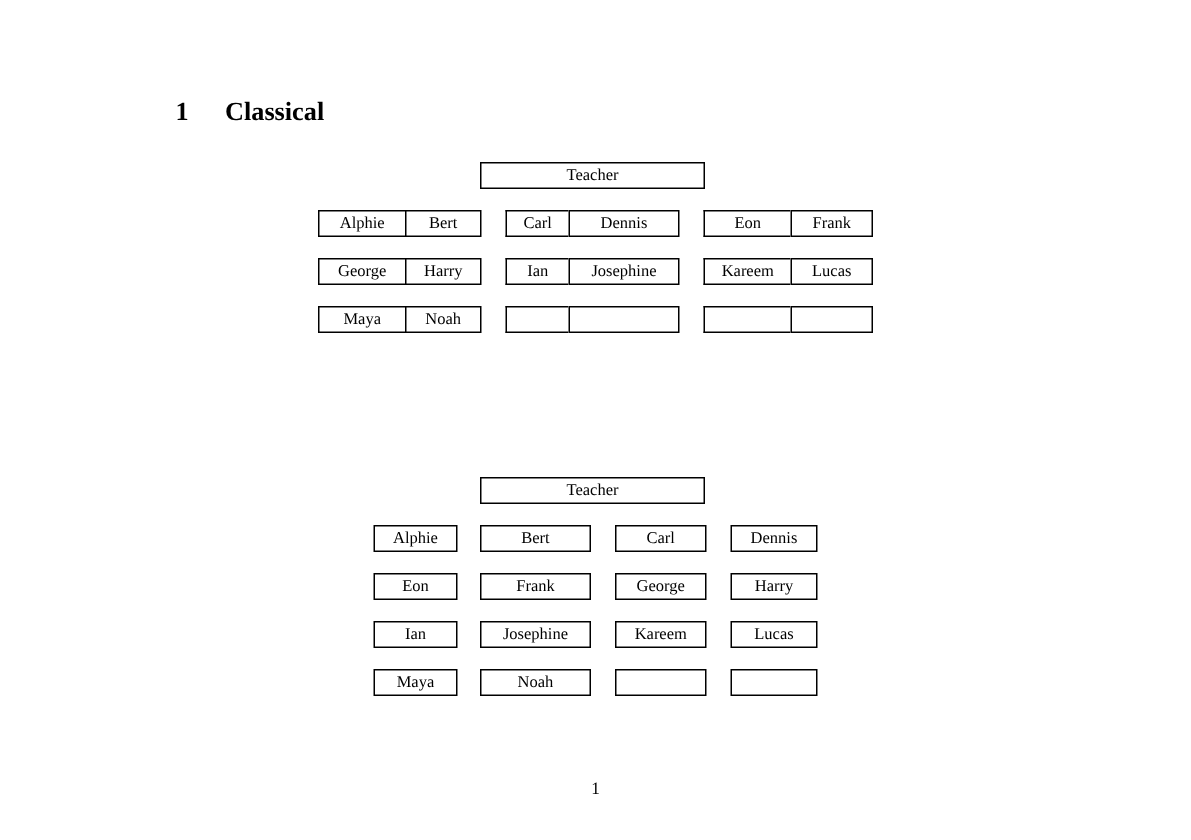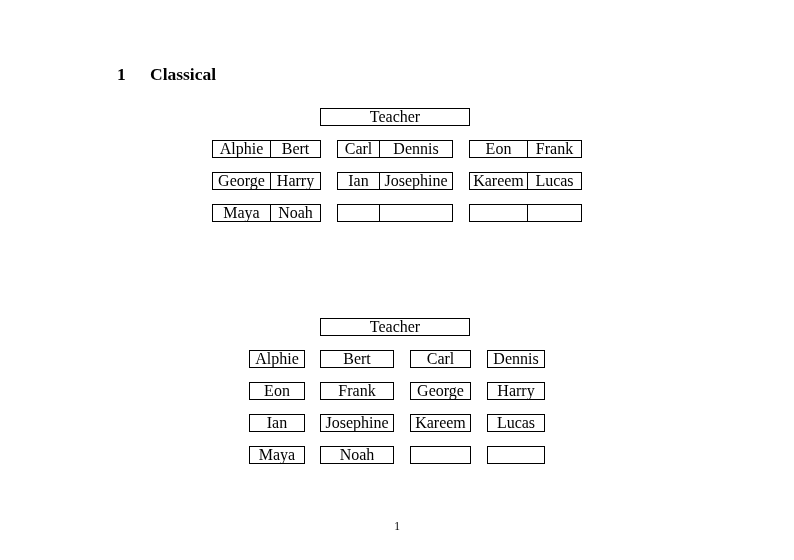--- a/index.html
+++ b/index.html
@@ -43,21 +43,21 @@
   #heading-distributed{ left: 67px; top: 277px; }
 
   
   .cell {
     box-sizing: border-box;
     border: 1px solid #000000;
     background: #ffffff;
     height: 18px;
     line-height: 16px;
     text-align: center;
-    font-size: 16px;
+    font-size: 11px;
     white-space: nowrap;
     overflow: hidden;
   }
 
   
   .teacher-box {
     position: absolute;
     width: 150px;
   }
 

